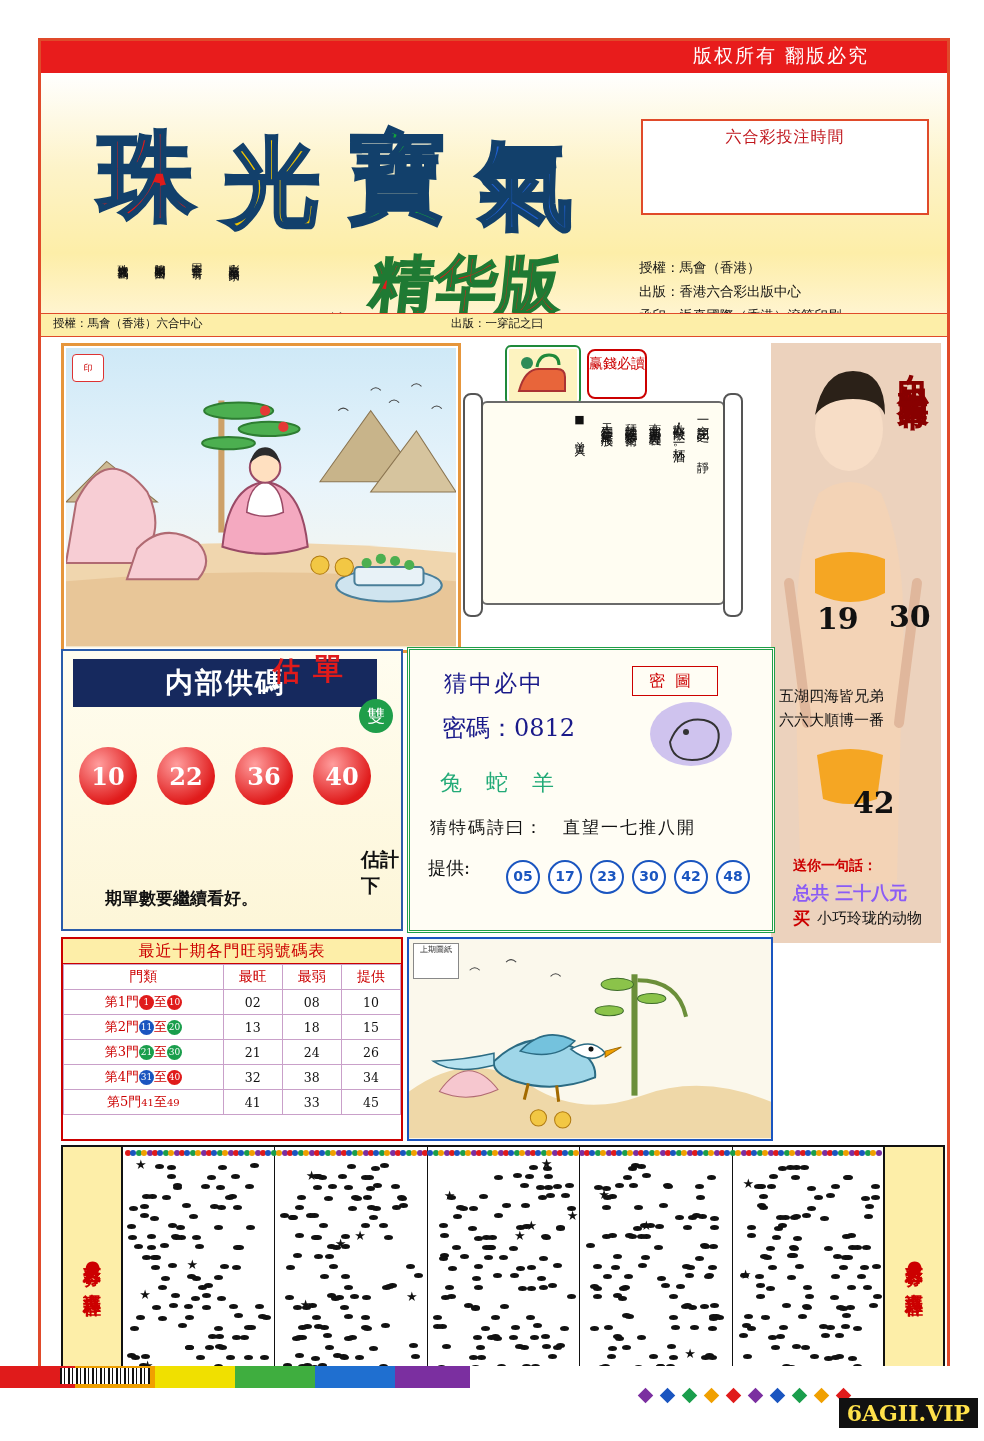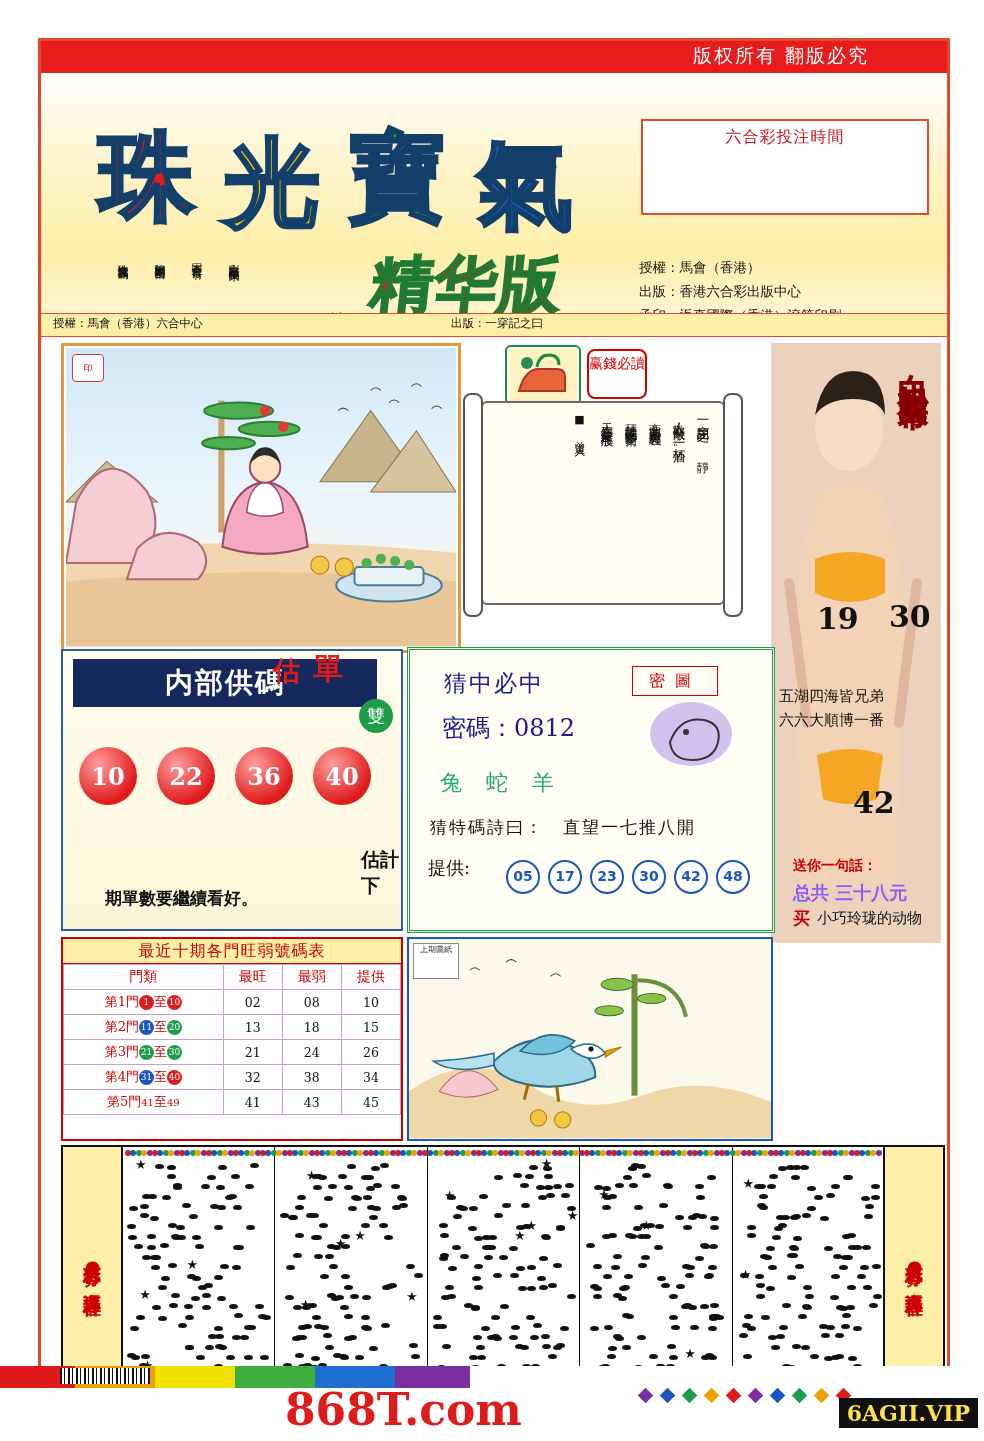--- a/index.html
+++ b/index.html
@@ -343,21 +343,21 @@
         </tr>
         <tr>
           <td class="lbl"><span>第4門</span><span class="mini mblu">31</span><span>至</span><span class="mini mred">40</span></td>
           <td>32</td>
           <td>38</td>
           <td>34</td>
         </tr>
         <tr>
           <td class="lbl"><span>第5門</span><span style="font-size:10px;">41</span><span>至</span><span style="font-size:10px;">49</span></td>
           <td>41</td>
-          <td>43</td>
+          <td>33</td>
           <td>45</td>
         </tr>
       </tbody>
     </table>
   </div>
 
   <div class="birdpic">
     <div class="bp-badge">上期圖紙</div>
     <svg width="100%" height="100%" viewBox="0 0 358 196">
       <rect width="358" height="196" fill="#fbf8ec"></rect>
@@ -1098,21 +1098,20 @@
           <div class="dotcell" style="left: 735.312px; top: 226.34px;"></div>
           <div class="dotcell" style="left: 714.409px; top: 227.416px;"></div>
           <div class="dotcell" style="left: 634.405px; top: 226.015px;"></div>
         </div>
   </div>
  </div>
 
  <div class="footband">
    <div class="rainbow"></div>
    <div class="barcode"></div>
-   <div class="foot-url">868T.com</div>
    <div class="foot-dia" id="diarow">
         <div class="dia" style="left: 0px; top: 2px; background: rgb(123, 47, 160);"></div>
         <div class="dia" style="left: 22px; top: 2px; background: rgb(26, 85, 192);"></div>
         <div class="dia" style="left: 44px; top: 2px; background: rgb(26, 158, 76);"></div>
         <div class="dia" style="left: 66px; top: 2px; background: rgb(240, 160, 0);"></div>
         <div class="dia" style="left: 88px; top: 2px; background: rgb(224, 27, 27);"></div>
         <div class="dia" style="left: 110px; top: 2px; background: rgb(123, 47, 160);"></div>
         <div class="dia" style="left: 132px; top: 2px; background: rgb(26, 85, 192);"></div>
         <div class="dia" style="left: 154px; top: 2px; background: rgb(26, 158, 76);"></div>
         <div class="dia" style="left: 176px; top: 2px; background: rgb(240, 160, 0);"></div>

